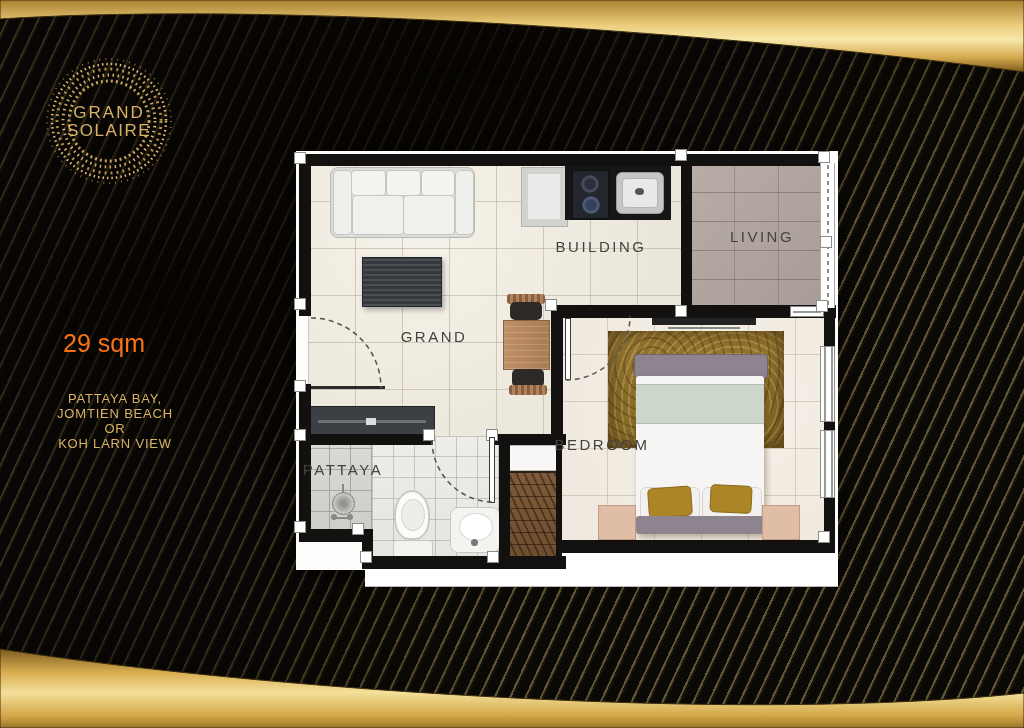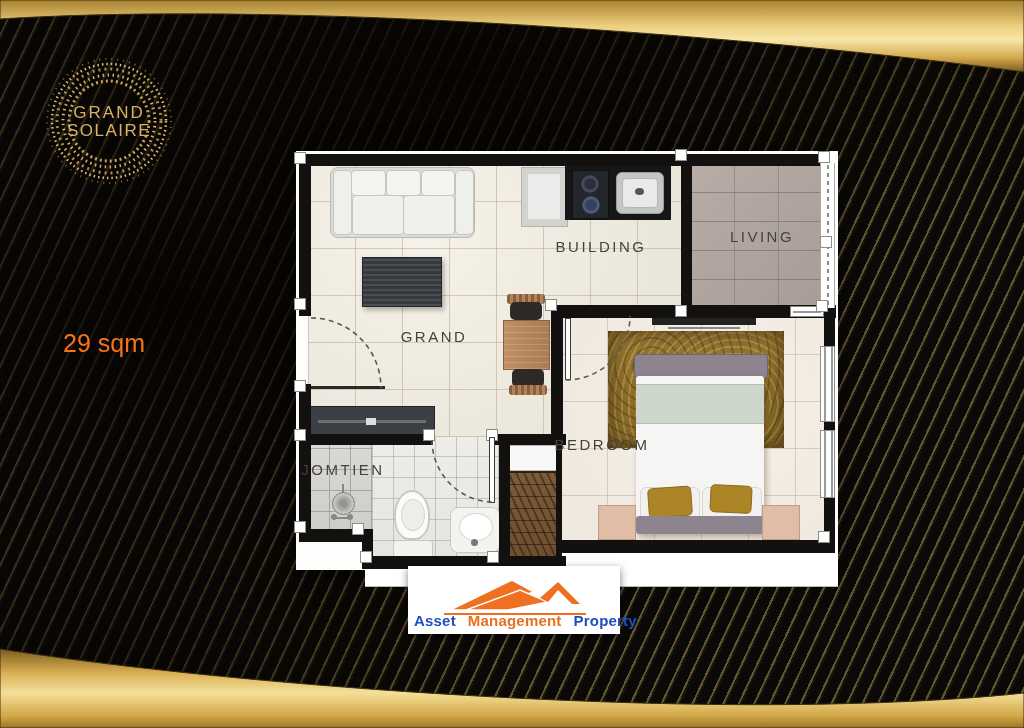--- a/index.html
+++ b/index.html
@@ -116,20 +116,26 @@
       <circle cx="71" cy="71" r="46" stroke="#d4b068" stroke-width="3" stroke-dasharray="1.5 3.5"></circle>
       <circle cx="71" cy="71" r="52" stroke="#b08c42" stroke-width="3" stroke-dasharray="2 4"></circle>
       <circle cx="71" cy="71" r="57" stroke="#e0bc72" stroke-width="2.5" stroke-dasharray="1.5 3"></circle>
       <circle cx="71" cy="71" r="62" stroke="#8a6a30" stroke-width="2" stroke-dasharray="1 5"></circle>
     </g>
     <text x="71" y="68" text-anchor="middle" font-size="17" letter-spacing="2" fill="#d7b166">GRAND</text>
     <text x="71" y="86" text-anchor="middle" font-size="17" letter-spacing="1.5" fill="#d7b166">SOLAIRE</text>
   </svg>
 
   <div class="abs unit-area">29 sqm</div>
+  <div class="abs gold-text views">
+    <div>PATTAYA BAY,</div>
+    <div>JOMTIEN BEACH</div>
+    <div>OR</div>
+    <div>KOH LARN VIEW</div>
+  </div>
 
   <div class="abs paper" style="left:296px;top:151px;width:542px;height:419px"></div>
   <div class="abs" style="left:365px;top:552px;width:473px;height:34px;background:#fff;border-bottom:1px solid #b9b9b4"></div>
 
   <div class="abs floor-living" style="left:308px;top:164px;width:376px;height:273px"></div>
   <div class="abs floor-bedroom" style="left:560px;top:315px;width:266px;height:228px"></div>
   <div class="abs floor-balcony" style="left:690px;top:164px;width:133px;height:145px"></div>
   <div class="abs floor-shower" style="left:308px;top:443px;width:64px;height:90px"></div>
   <div class="abs floor-bath" style="left:372px;top:437px;width:131px;height:125px"></div>
   <div class="abs" style="left:506px;top:443px;width:54px;height:119px;background:#f4f3f0"></div>
@@ -265,27 +271,16 @@
       <path d="M311,318 A70,70 0 0 1 381,388"></path>
       <path d="M432,440 A62,62 0 0 0 494,502"></path>
       <path d="M566,380 A64,64 0 0 0 630,316"></path>
     </g>
   </svg>
 
   <div class="room-label" style="left:434px;top:336px">GRAND</div>
   <div class="room-label" style="left:601px;top:246px">BUILDING</div>
   <div class="room-label" style="left:762px;top:236px">LIVING</div>
   <div class="room-label" style="left:602px;top:444px">BEDROOM</div>
-  <div class="room-label" style="left:343px;top:469px">JOMTIEN</div>
-
-  <div class="abs brandbox">
-    <svg class="abs" style="left:0;top:2px" width="212" height="50" viewBox="0 0 212 50">
-      <polygon points="42,42 104,12 126,24 70,42" fill="#ef7021" stroke="#fff" stroke-width="1.5"></polygon>
-      <polygon points="58,42 112,22 140,34 100,42" fill="#ef7021" stroke="#fff" stroke-width="1.5"></polygon>
-      <path d="M132,30 L150,14 L172,36 L164,36 L150,22 L140,34 Z" fill="#ef7021"></path>
-      <line x1="36" y1="46" x2="178" y2="46" stroke="#ef7021" stroke-width="2"></line>
-    </svg>
-    <div class="brandwords">
-      <span class="w-blue">Asset</span><span class="w-orange">Management</span><span class="w-blue">Property</span>
-    </div>
-  </div>
+  <div class="room-label" style="left:343px;top:469px">PATTAYA</div>
+
 
 </div>
 
 </body></html>

